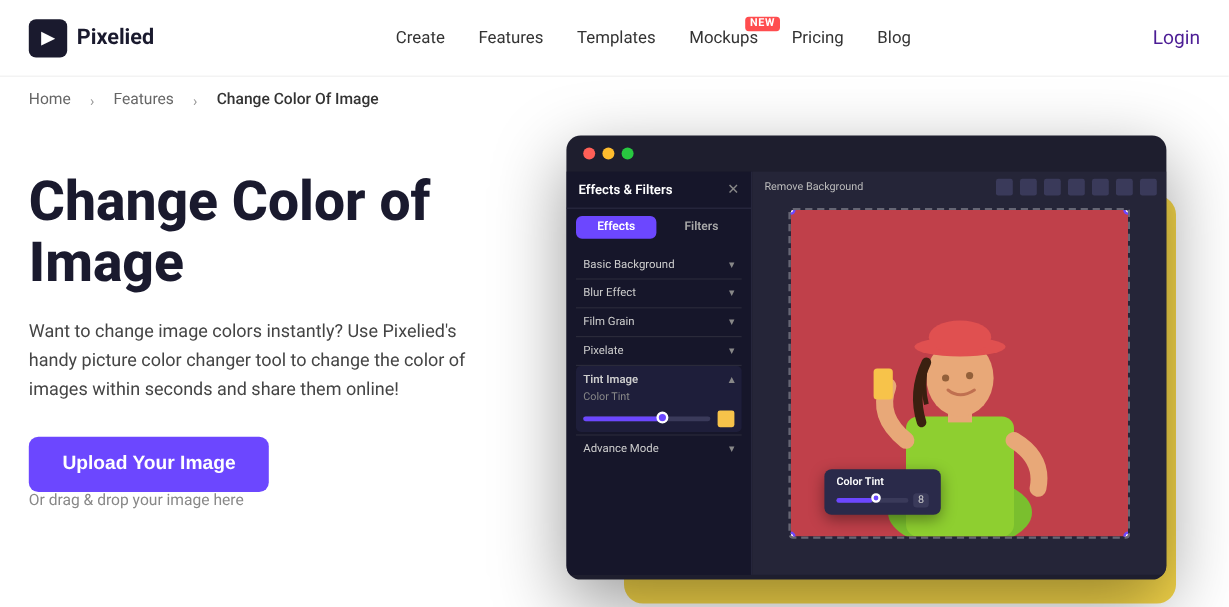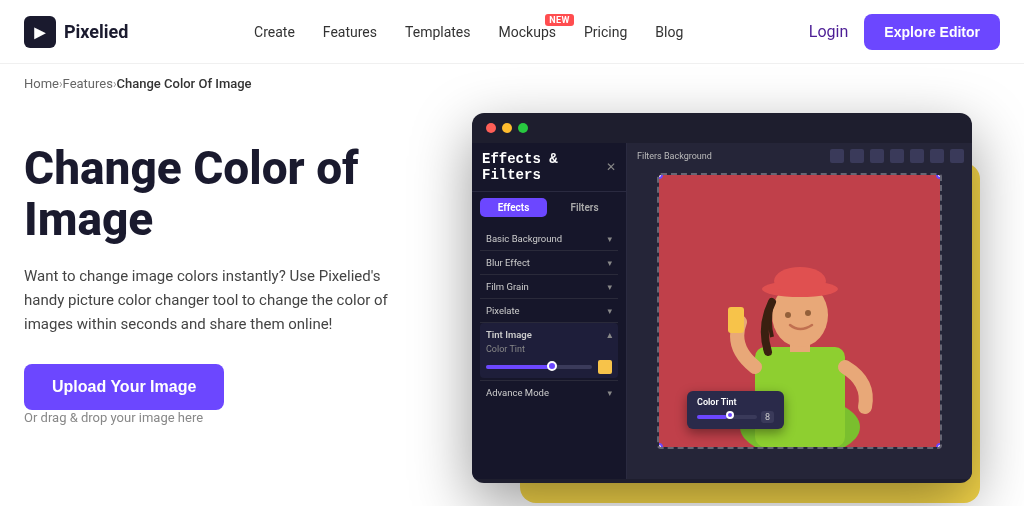--- a/index.html
+++ b/index.html
@@ -25,21 +25,21 @@
     }
     .header-actions { display: flex; align-items: center; gap: 16px; }
     .login-btn { font-size: 16px; color: #4c1d95; cursor: pointer; }
     .explore-btn {
       background: #6c47ff; color: #fff; border: none; border-radius: 8px;
       padding: 10px 20px; font-size: 14px; font-weight: 600; cursor: pointer;
     }
 
     
     .breadcrumb {
-      padding: 12px 24px; display: flex; align-items: center; gap: 0;
+      padding: 12px 24px; display: flex; align-items: center; gap: 16px;
       font-size: 13px; color: #666;
     }
     .breadcrumb-link { color: #666; cursor: pointer; }
     .breadcrumb-sep { color: #999; font-size: 12px; }
     .breadcrumb-active { font-weight: 500; color: #333; }
 
     
     .main { display: flex; align-items: flex-start; padding: 20px 24px 0 24px; gap: 40px; }
 
     
@@ -83,21 +83,21 @@
 
     
     .panel {
       width: 155px; background: #16162a; border-right: 1px solid #2a2a40;
       display: flex; flex-direction: column; flex-shrink: 0;
     }
     .panel-header {
       display: flex; align-items: center; justify-content: space-between;
       padding: 8px 10px; border-bottom: 1px solid #2a2a40;
     }
-    .panel-title { font-size: 14px; font-weight: 600; color: #fff; font-family: Liberation Mono, monospace; }
+    .panel-title { font-size: 11px; font-weight: 600; color: #fff; }
     .close-x { color: #888; font-size: 12px; cursor: pointer; }
 
     .panel-tabs { display: flex; padding: 6px 8px; gap: 4px; }
     .ptab {
       flex: 1; text-align: center; padding: 4px 0; border-radius: 5px;
       font-size: 10px; font-weight: 600; cursor: pointer; color: #aaa;
     }
     .ptab-active { background: #6c47ff; color: #fff; }
 
     .panel-items { padding: 4px 8px; flex: 1; overflow: hidden; }
@@ -188,21 +188,20 @@
     <span class="nav-item">
       <span>Mockups</span>
       <span class="nav-badge">NEW</span>
     </span>
     <span class="nav-item">Pricing</span>
     <span class="nav-item">Blog</span>
   </nav>
 
   <div class="header-actions">
     <span class="login-btn">Login</span>
-    <button class="explore-btn">Explore Editor</button>
   </div>
 </header>
 
 <div class="breadcrumb">
   <span class="breadcrumb-link">Home</span>
   <span class="breadcrumb-sep">›</span>
   <span class="breadcrumb-link">Features</span>
   <span class="breadcrumb-sep">›</span>
   <span class="breadcrumb-active">Change Color Of Image</span>
 </div>
@@ -274,21 +273,21 @@
             </div>
 
             <div class="pitem-adv">
               <span>Advance Mode</span>
               <span class="pitem-chevron">▾</span>
             </div>
           </div>
         </div>
 
         <div class="canvas-area">
-          <div style="position:absolute; top:8px; left:10px; font-size:9px; color:#bbb;">Filters Background</div>
+          <div style="position:absolute; top:8px; left:10px; font-size:9px; color:#bbb;">Remove Background</div>
 
           <div class="canvas-toolbar">
             <div class="tool-icon"></div>
             <div class="tool-icon"></div>
             <div class="tool-icon"></div>
             <div class="tool-icon"></div>
             <div class="tool-icon"></div>
             <div class="tool-icon"></div>
             <div class="tool-icon"></div>
           </div>

